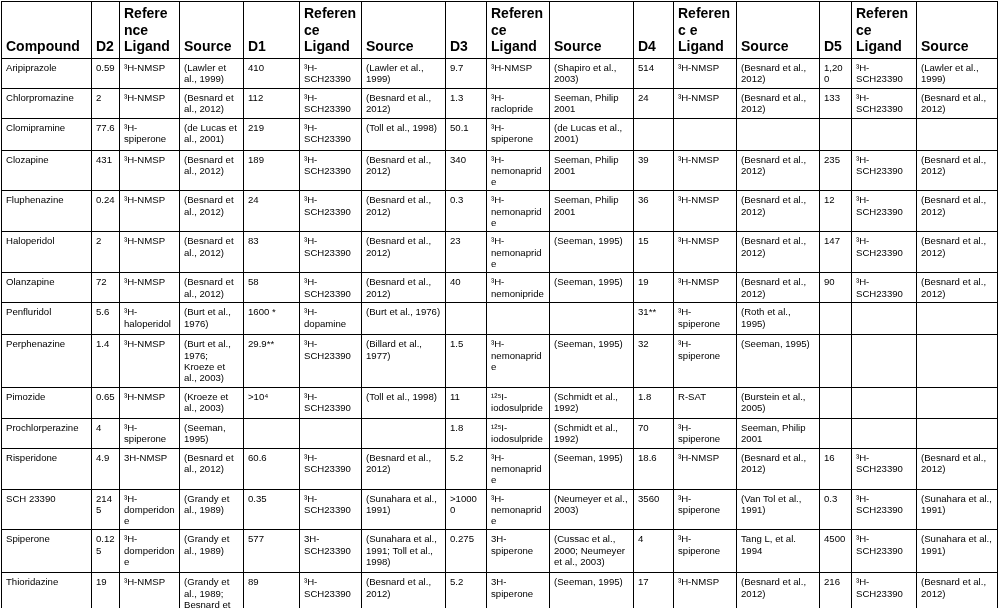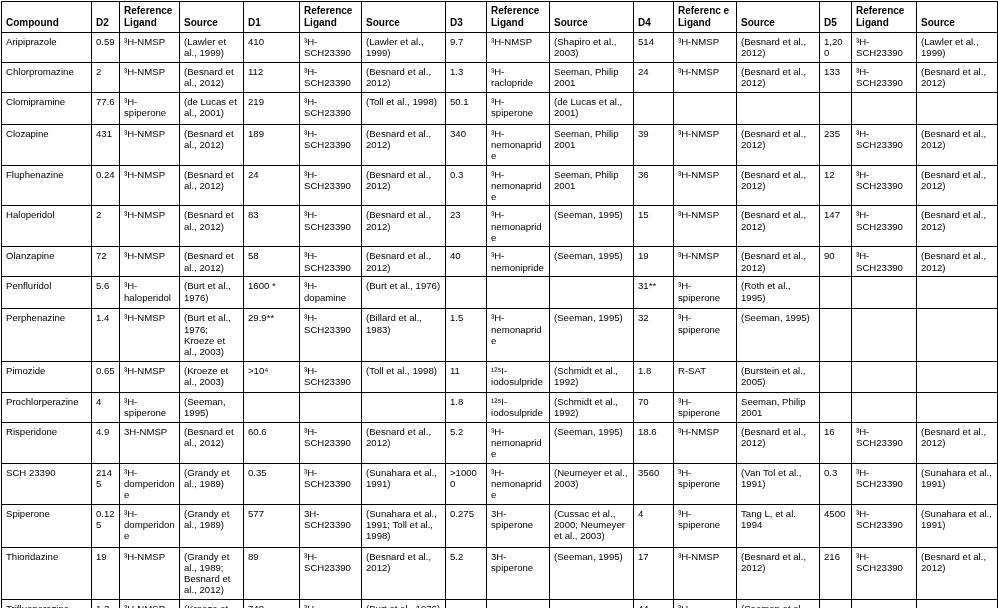--- a/index.html
+++ b/index.html
@@ -35,21 +35,21 @@
     vertical-align: top;
     text-align: left;
     font-weight: normal;
     overflow: hidden;
     word-wrap: break-word;
     overflow-wrap: break-word;
   }
   table.data-table thead th {
     font-weight: bold;
     vertical-align: bottom;
-    font-size: 10px;
+    font-size: 14px;
     padding-bottom: 3px;
   }
   td.num, th.num {
     text-align: right;
   }
   tr.hdr-row { height: 25px; }
   tbody tr { }
 </style>
 </head>
 <body>
@@ -239,21 +239,21 @@
           <td></td>
           <td></td>
         </tr>
         <tr style="height: 38px;">
           <td>Perphenazine</td>
           <td class="num">1.4</td>
           <td>³H-NMSP</td>
           <td>(Burt et al., 1976; Kroeze et al., 2003)</td>
           <td class="num">29.9**</td>
           <td>³H-SCH23390</td>
-          <td>(Billard et al., 1983)</td>
+          <td>(Billard et al., 1977)</td>
           <td class="num">1.5</td>
           <td>³H-nemonapride</td>
           <td>(Seeman, 1995)</td>
           <td class="num">32</td>
           <td>³H-spiperone</td>
           <td>(Seeman, 1995)</td>
           <td class="num"></td>
           <td></td>
           <td></td>
         </tr>

